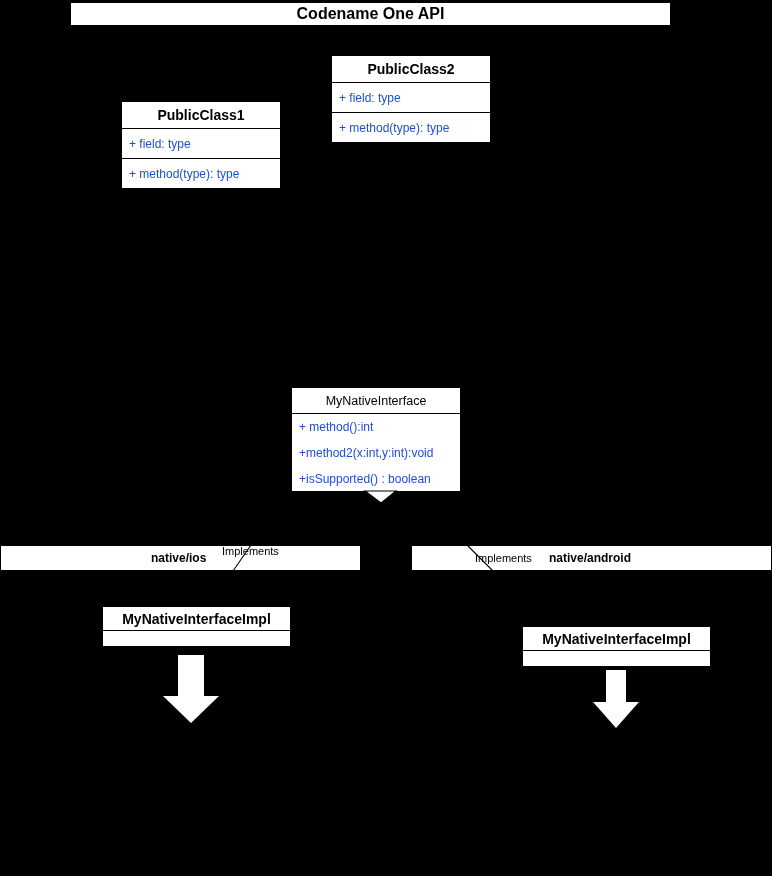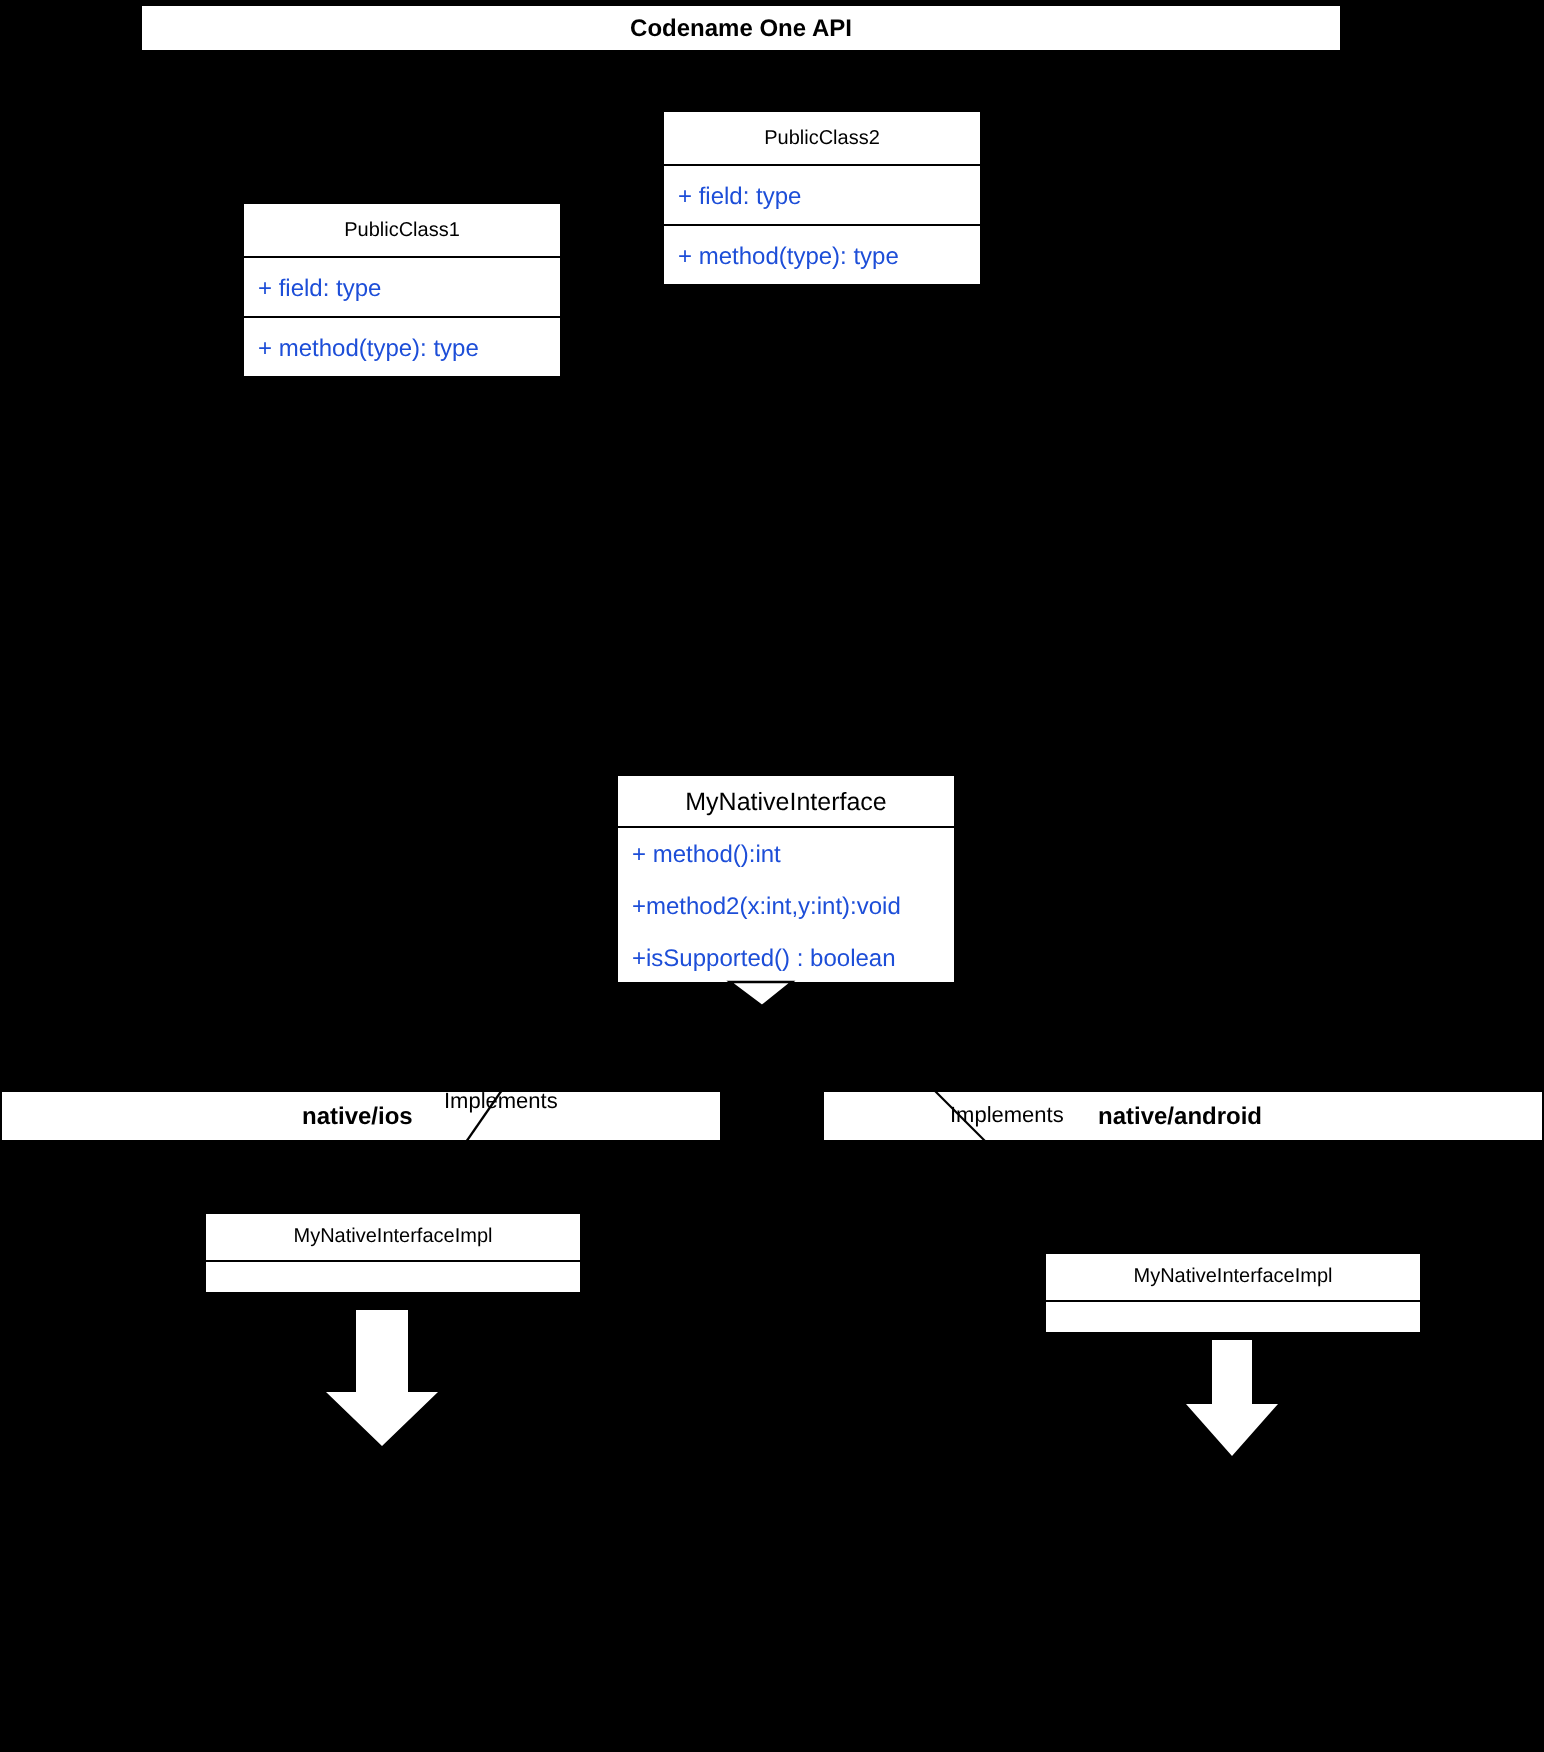--- a/index.html
+++ b/index.html
@@ -26,22 +26,22 @@
   .umlbox .compartment {
     box-sizing: border-box;
     display: flex;
     align-items: center;
   }
   .umlbox .compartment + .compartment {
     border-top: 1px solid #000000;
   }
   .title-cmp {
     justify-content: center;
-    font-weight: normal;
-    font-size: 10px;
+    font-weight: bold;
+    font-size: 14px;
     color: #000000;
   }
   .title-cmp.regular {
     font-weight: normal;
     font-size: 12.5px;
   }
   .member-cmp {
     justify-content: flex-start;
     padding-left: 7px;
     font-size: 12px;
@@ -64,21 +64,21 @@
     font-size: 12px;
     color: #000000;
     white-space: nowrap;
   }
   .pkgbar .toplabel {
     position: absolute;
     left: 0;
     right: 0;
     text-align: center;
     font-weight: bold;
-    font-size: 12px;
+    font-size: 16px;
     color: #000000;
   }
 
   
   .impl-label {
     position: absolute;
     font-size: 11px;
     color: #000000;
     white-space: nowrap;
     z-index: 6;
@@ -120,21 +120,21 @@
     <div class="compartment member-cmp" style="height:30px;">+ field: type</div>
     <div class="compartment member-cmp" style="height:31px;">+ method(type): type</div>
   </div>
 
   <div class="umlbox" style="left:331px; top:55px; width:160px; height:88px;">
     <div class="compartment title-cmp" style="height:26px;">PublicClass2</div>
     <div class="compartment member-cmp" style="height:30px;">+ field: type</div>
     <div class="compartment member-cmp" style="height:31px;">+ method(type): type</div>
   </div>
 
-  <div class="umlbox" style="left:308px; top:387px; width:170px; height:105px;">
+  <div class="umlbox" style="left:291px; top:387px; width:170px; height:105px;">
     <div class="compartment title-cmp regular" style="height:25px;">MyNativeInterface</div>
     <div class="compartment member-cmp" style="height:27px;">+ method():int</div>
     <div class="compartment member-cmp" style="height:26px; border-top:none;">+method2(x:int,y:int):void</div>
     <div class="compartment member-cmp" style="height:26px; border-top:none;">+isSupported() : boolean</div>
   </div>
 
   <div class="pkgbar" style="left:0px; top:545px; width:361px; height:26px;">
     <span class="pkglabel" style="left:150px;">native/ios</span>
   </div>
   <span class="impl-label" style="left:222px; top:545px;">Implements</span>

